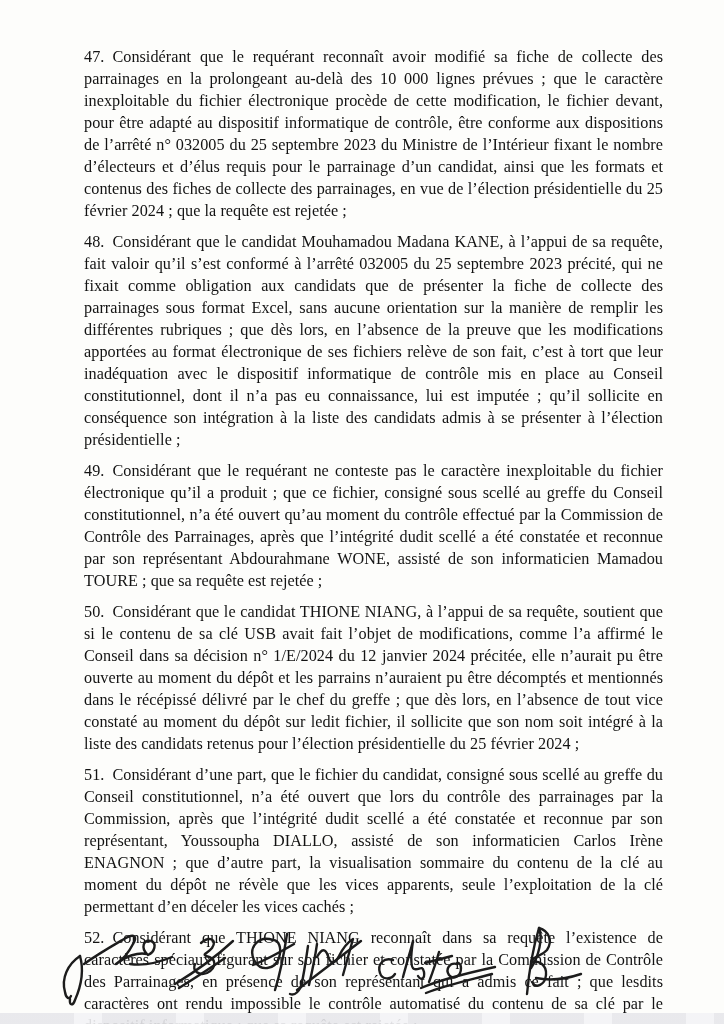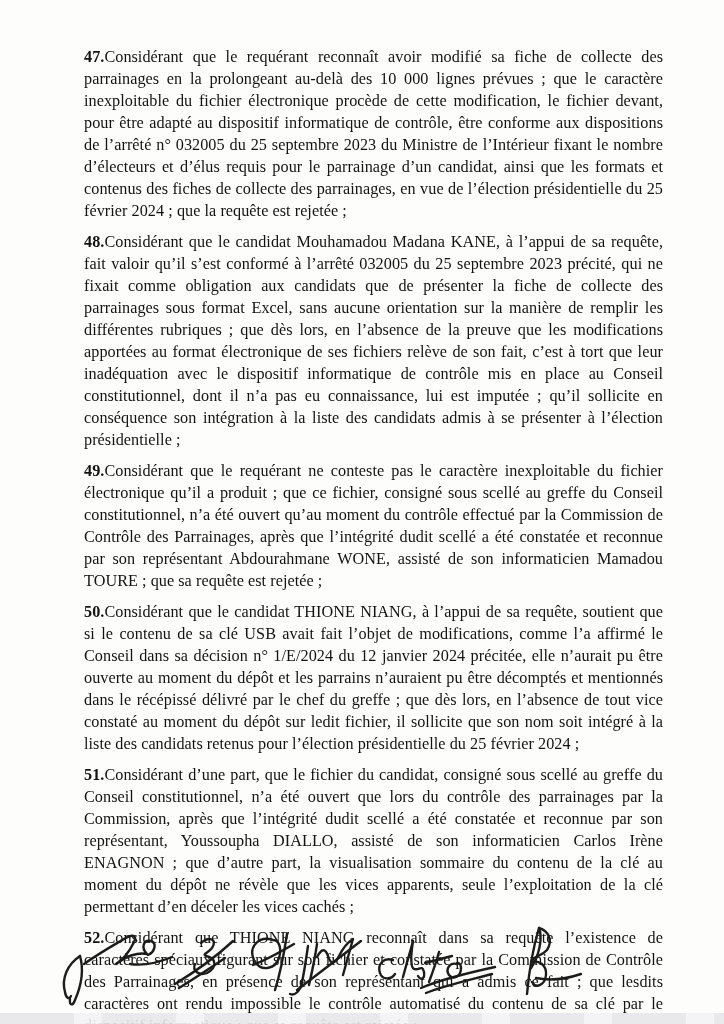--- a/index.html
+++ b/index.html
@@ -18,21 +18,21 @@
   .text-block {
     position: absolute;
     left: 84px; top: 46px;
     width: 579px;
     font-size: 16.2px;
     line-height: 22px;
     text-align: justify;
     letter-spacing: 0.05px;
   }
   .para { margin: 0 0 9px 0; }
-  .para .num { margin-right: 0; font-weight: bold; }
+  .para .num { margin-right: 8px; }
   .signatures {
     position: absolute;
     left: 40px; top: 912px;
     width: 560px; height: 104px;
   }
   .signatures svg { display: block; width: 560px; height: 104px; }
   .signatures path {
     fill: none;
     stroke: #1c1c1c;
     stroke-width: 2.4;

